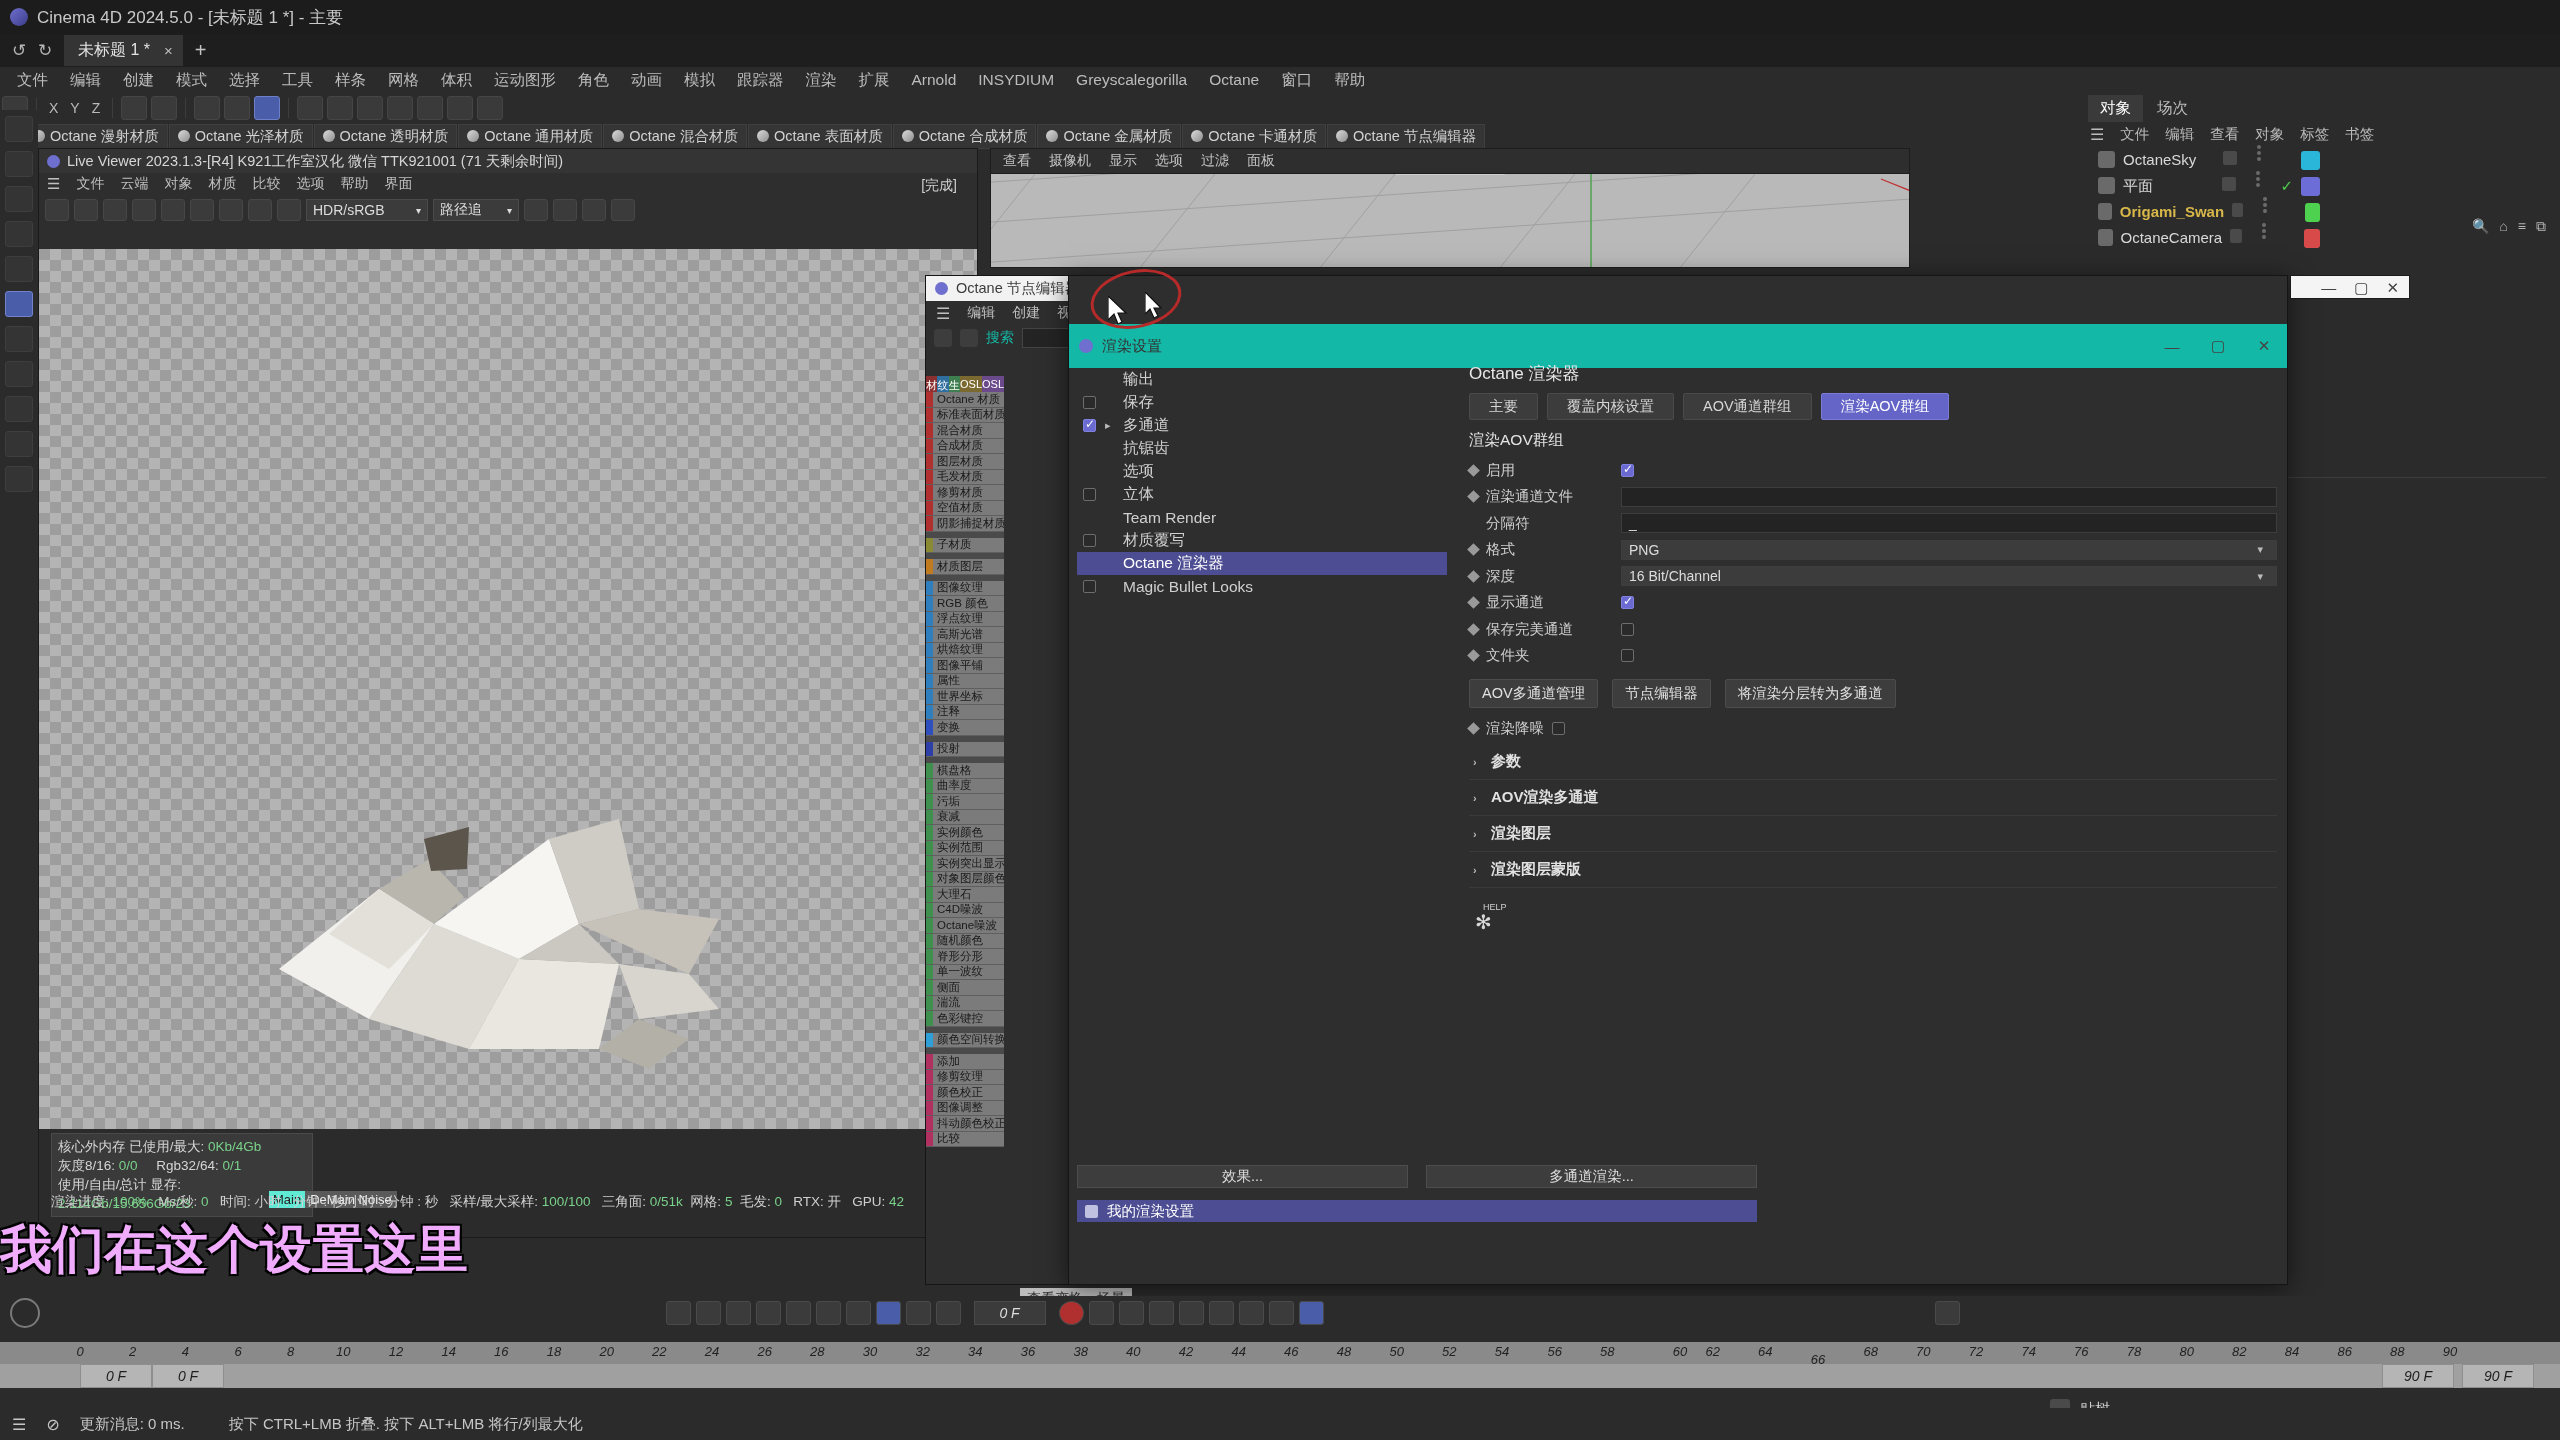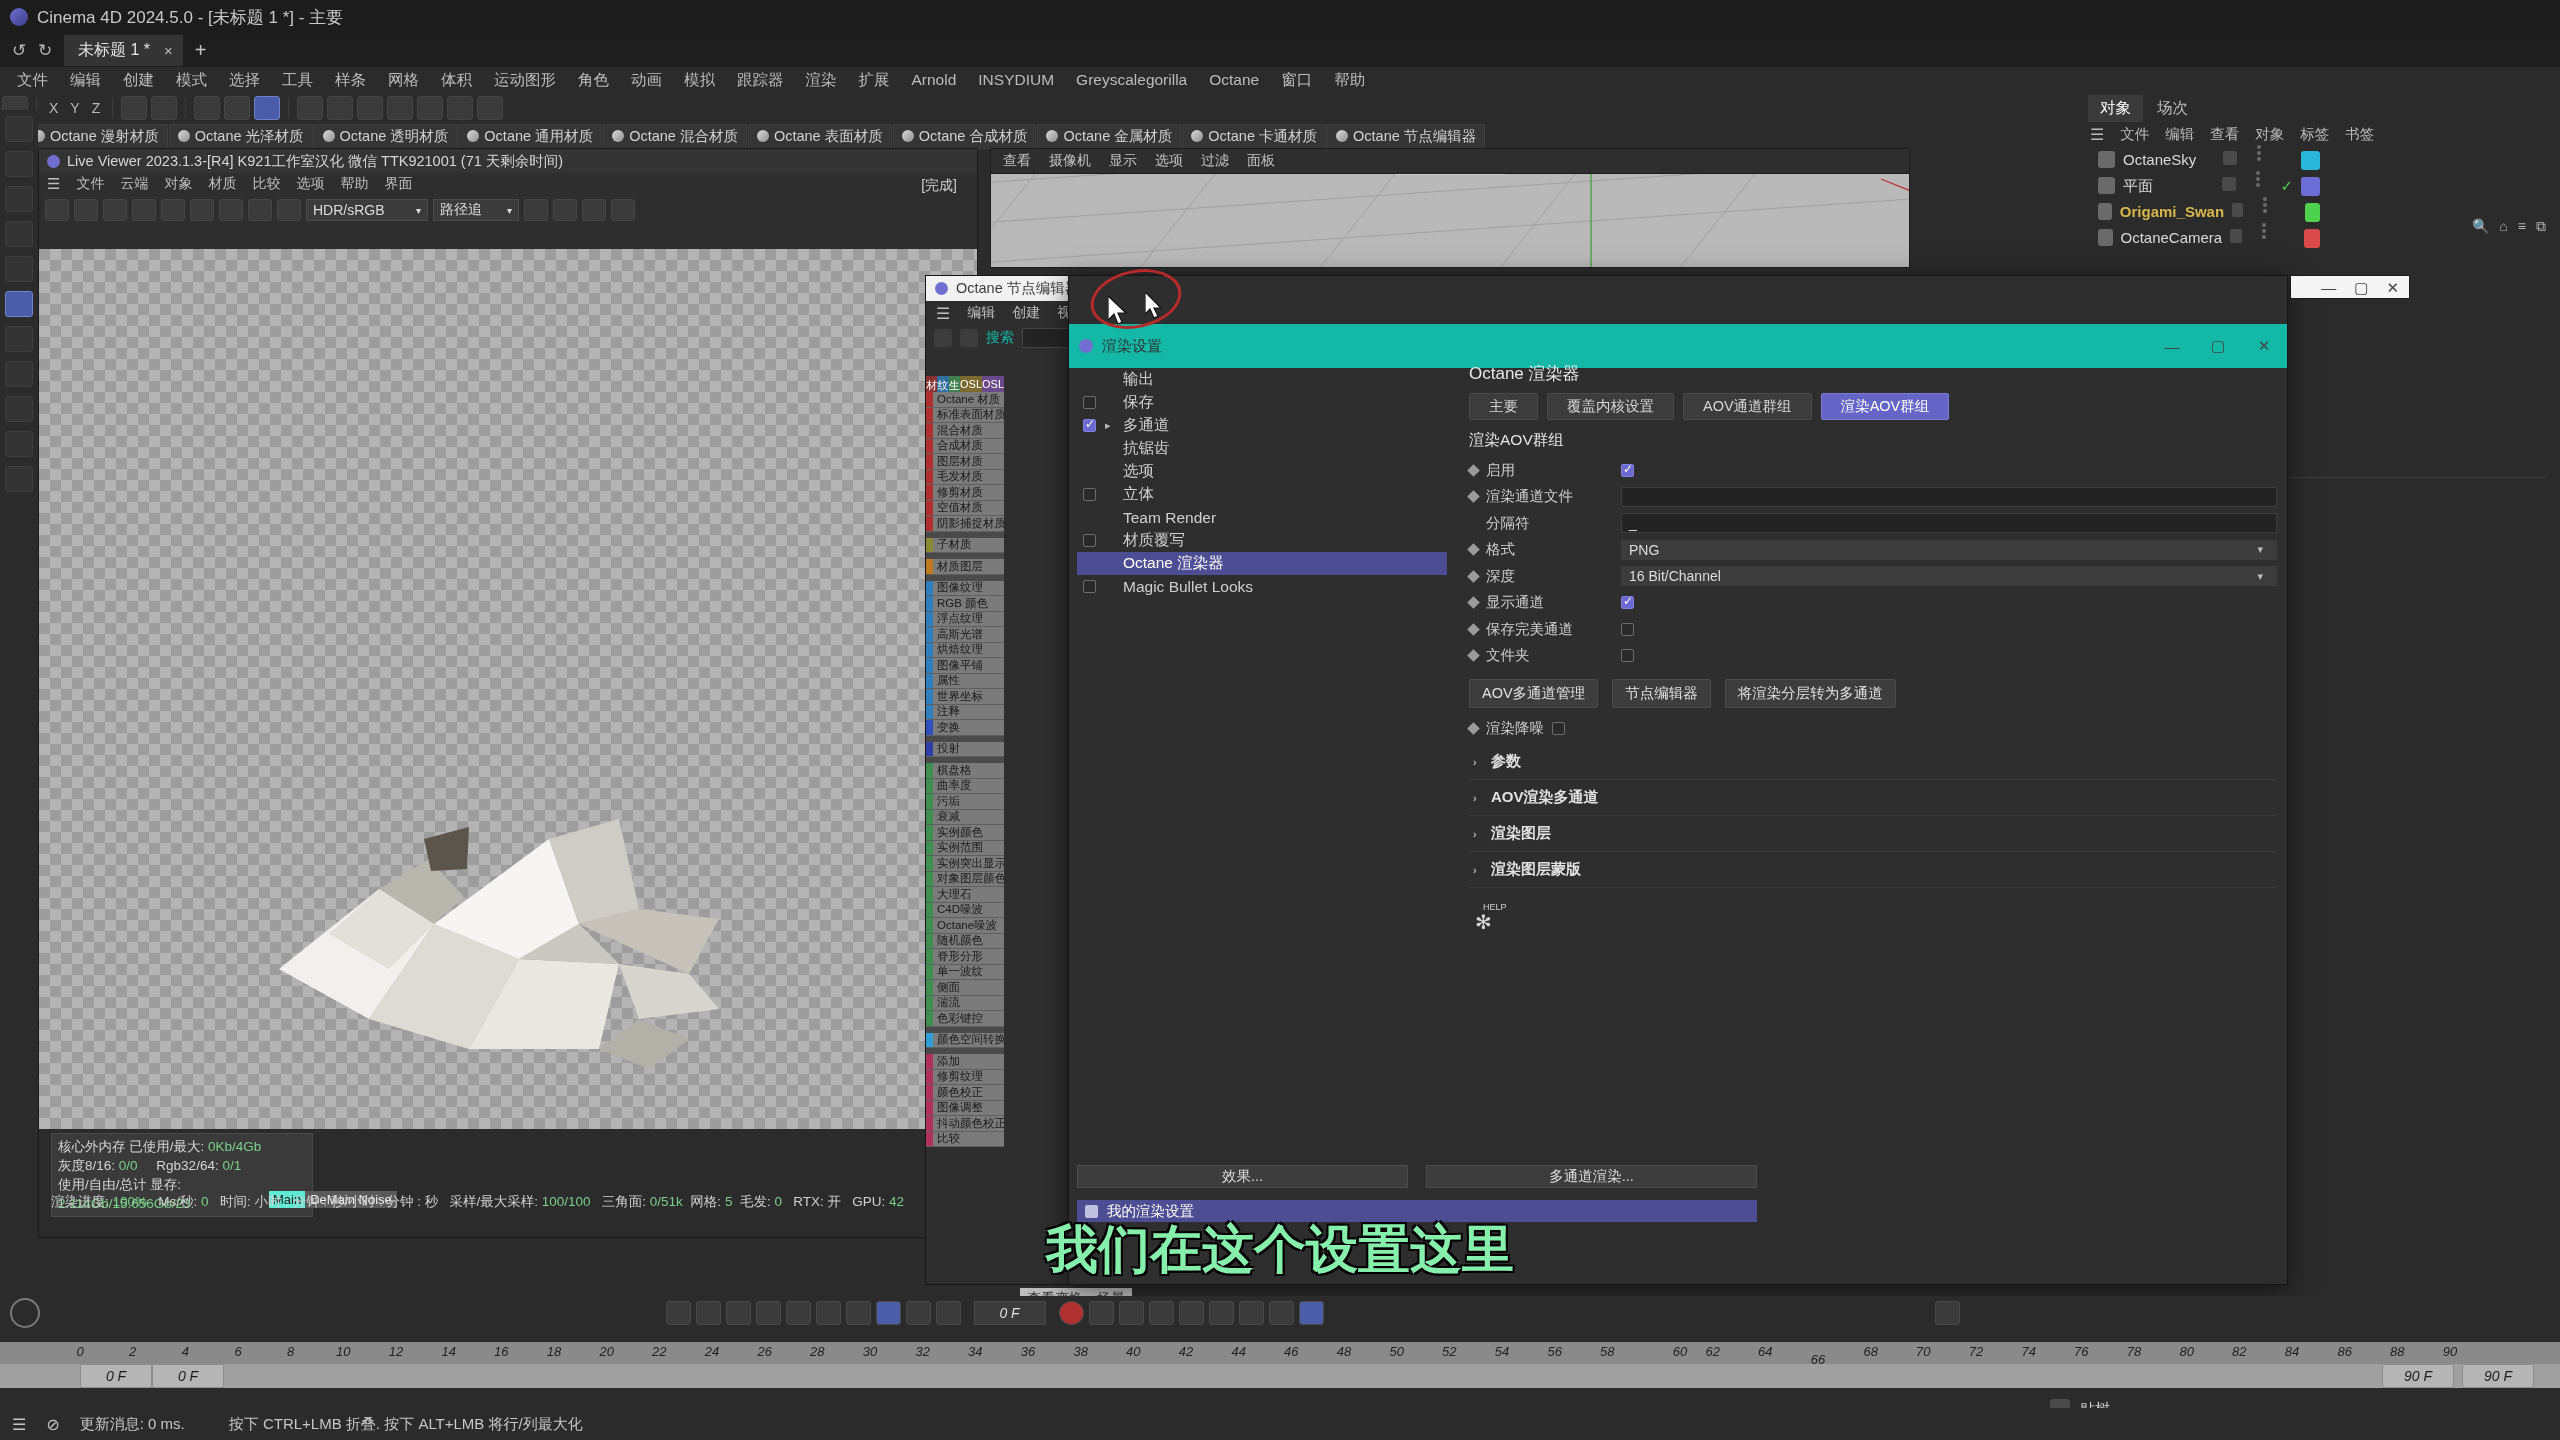--- a/index.html
+++ b/index.html
@@ -180,22 +180,22 @@
     padding:4px 12px; border-radius:2px; }
   .group { display:flex; align-items:center; gap:9px; font-size:15px; color:#e2e2e2;
     padding:8px 0 8px 4px; border-bottom:1px solid #3a3a3a; font-weight:bold;}
   .helpic { margin-top:14px; width:34px; height:30px; position:relative; color:#ddd; font-size:11px;}
 
   
   .annot { position:absolute; left:1090px; top:270px; width:92px; height:58px;
     border:3px solid #b62a2a; border-radius:50%; transform:rotate(-12deg); pointer-events:none; }
 
   
-  .subtitle { position:absolute; left:0; right:0; top:1215px; text-align:center;
-    font-size:52px; color:#86efac; font-weight:bold;
+  .subtitle { position:absolute; left:0; right:0; top:1215px; text-align:left;
+    font-size:52px; color:#f0abfc; font-weight:bold;
     text-shadow:2px 2px 0 #000,-2px 2px 0 #000,2px -2px 0 #000,-2px -2px 0 #000; }
 
   
   .timeline { position:absolute; left:0; bottom:52px; width:2560px; height:92px;
     background:#2b2b2b;font-style:italic; }
   .tlctrl { position:absolute; left:0; top:0; width:2560px; height:34px; display:flex;
     align-items:center; gap:5px; padding-left:10px; }
   .tlctrl .cb2 { width:25px;height:24px;background:#3b3b3b;border:1px solid #4a4a4a;border-radius:3px;}
   .ruler { position:absolute; left:0; bottom:24px; width:2560px; height:22px;
     background:#8a8a8a; color:#222; font-size:13px; }

